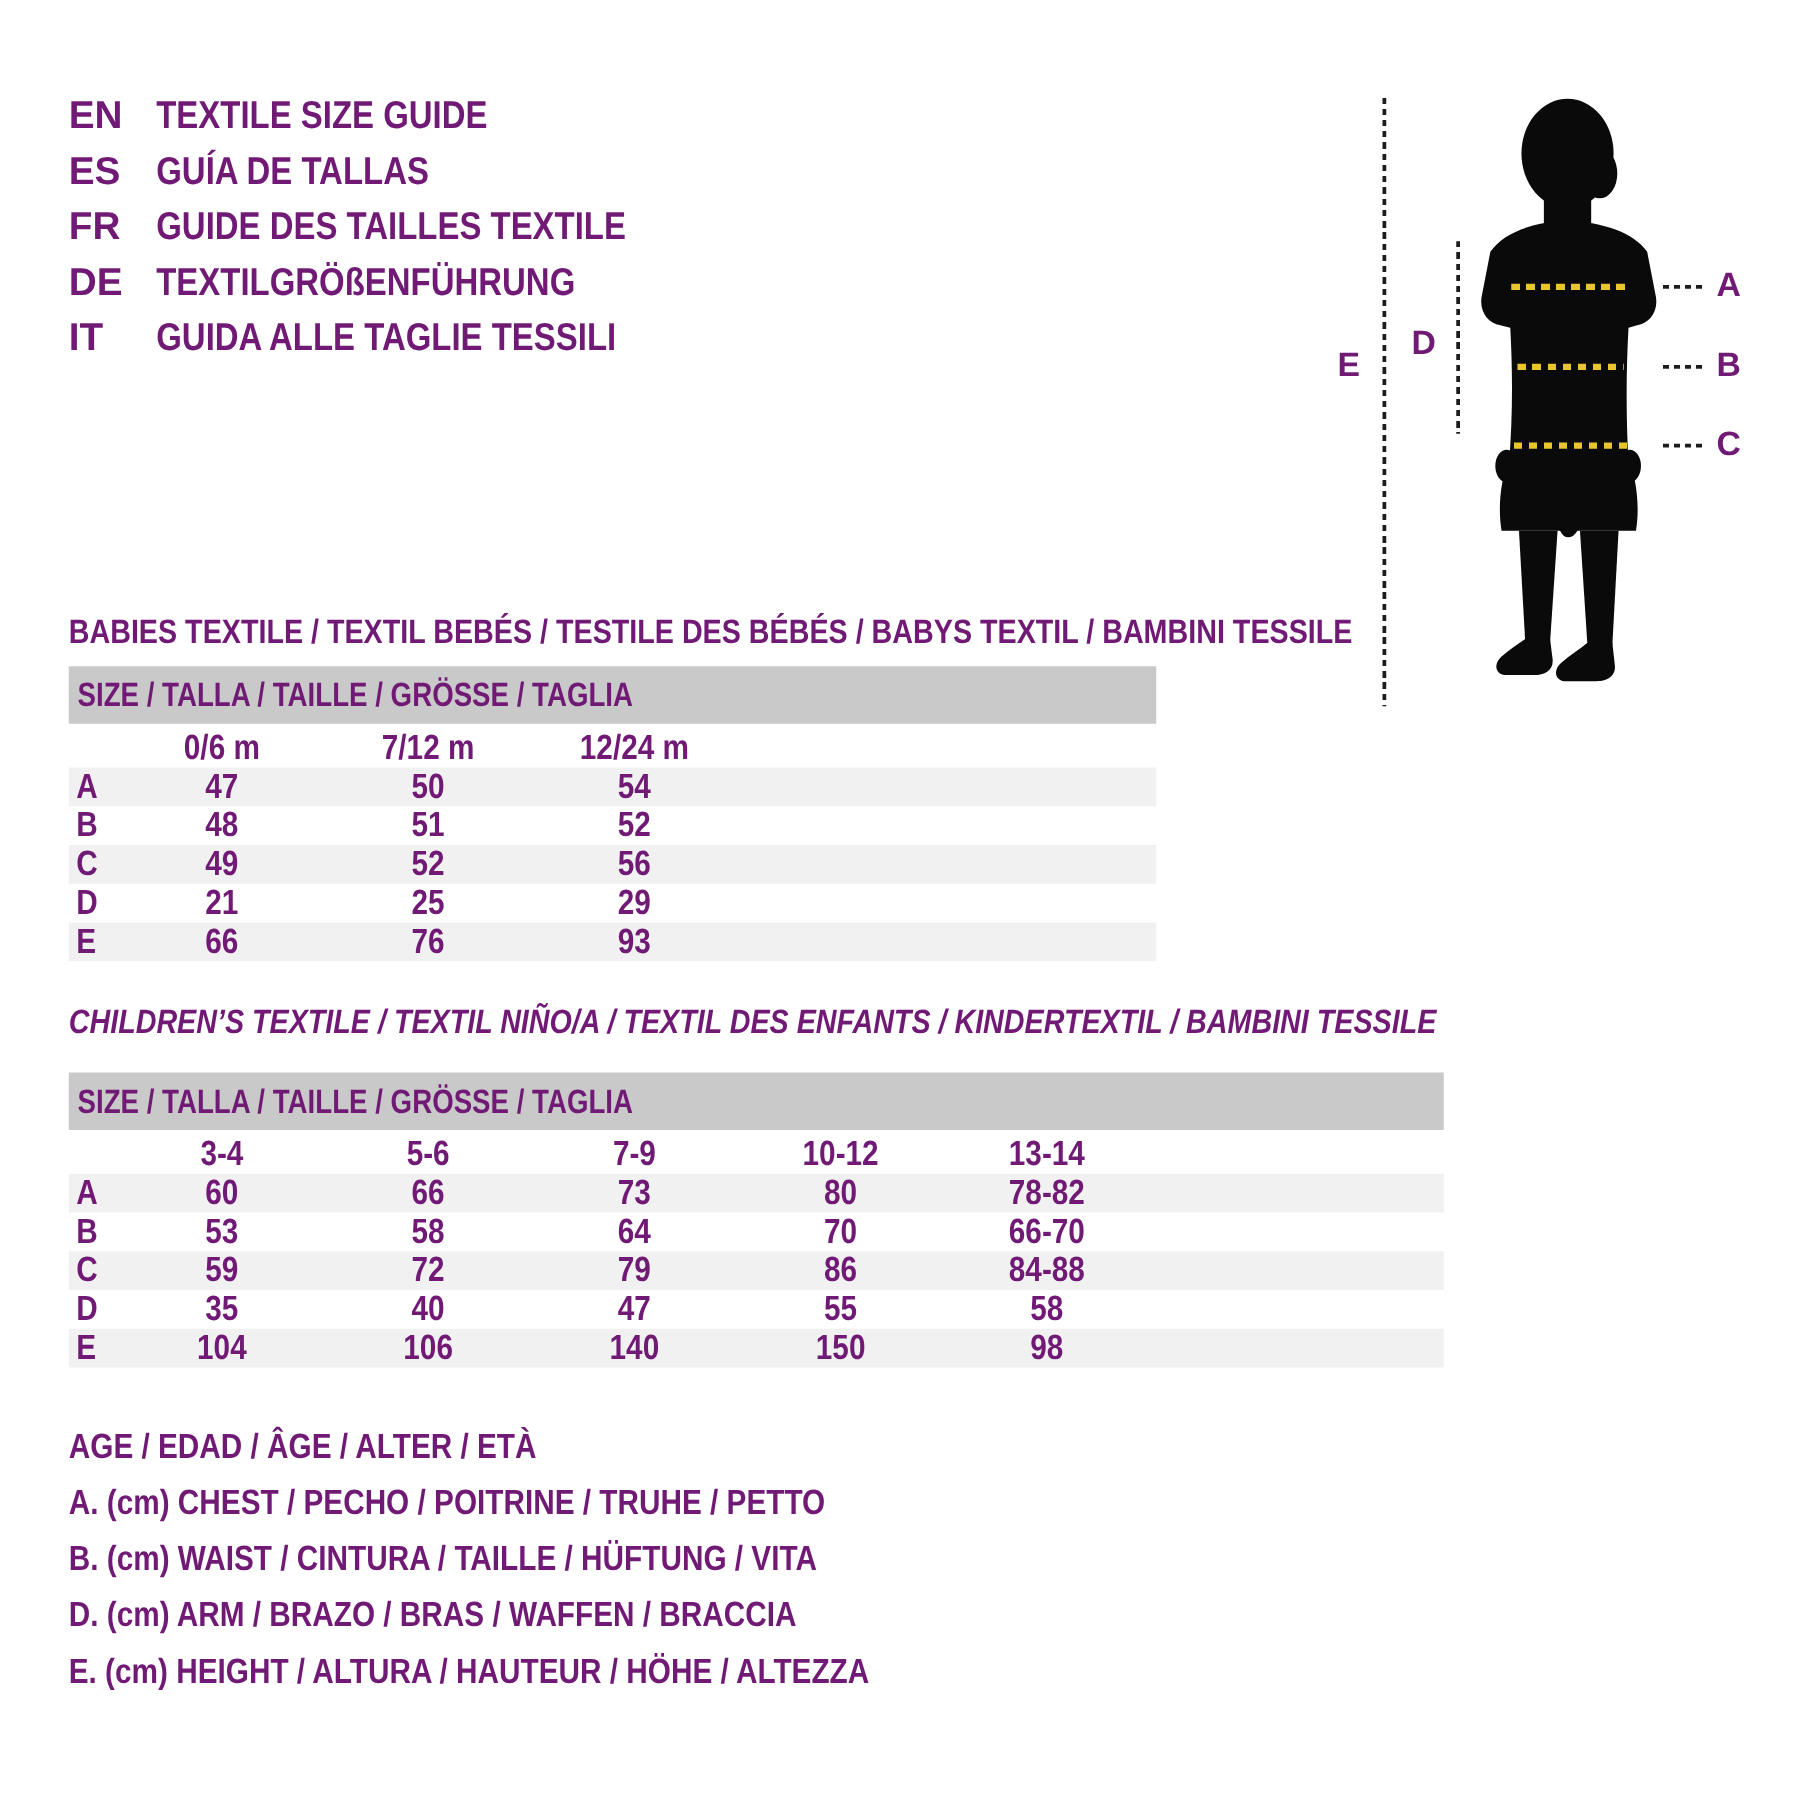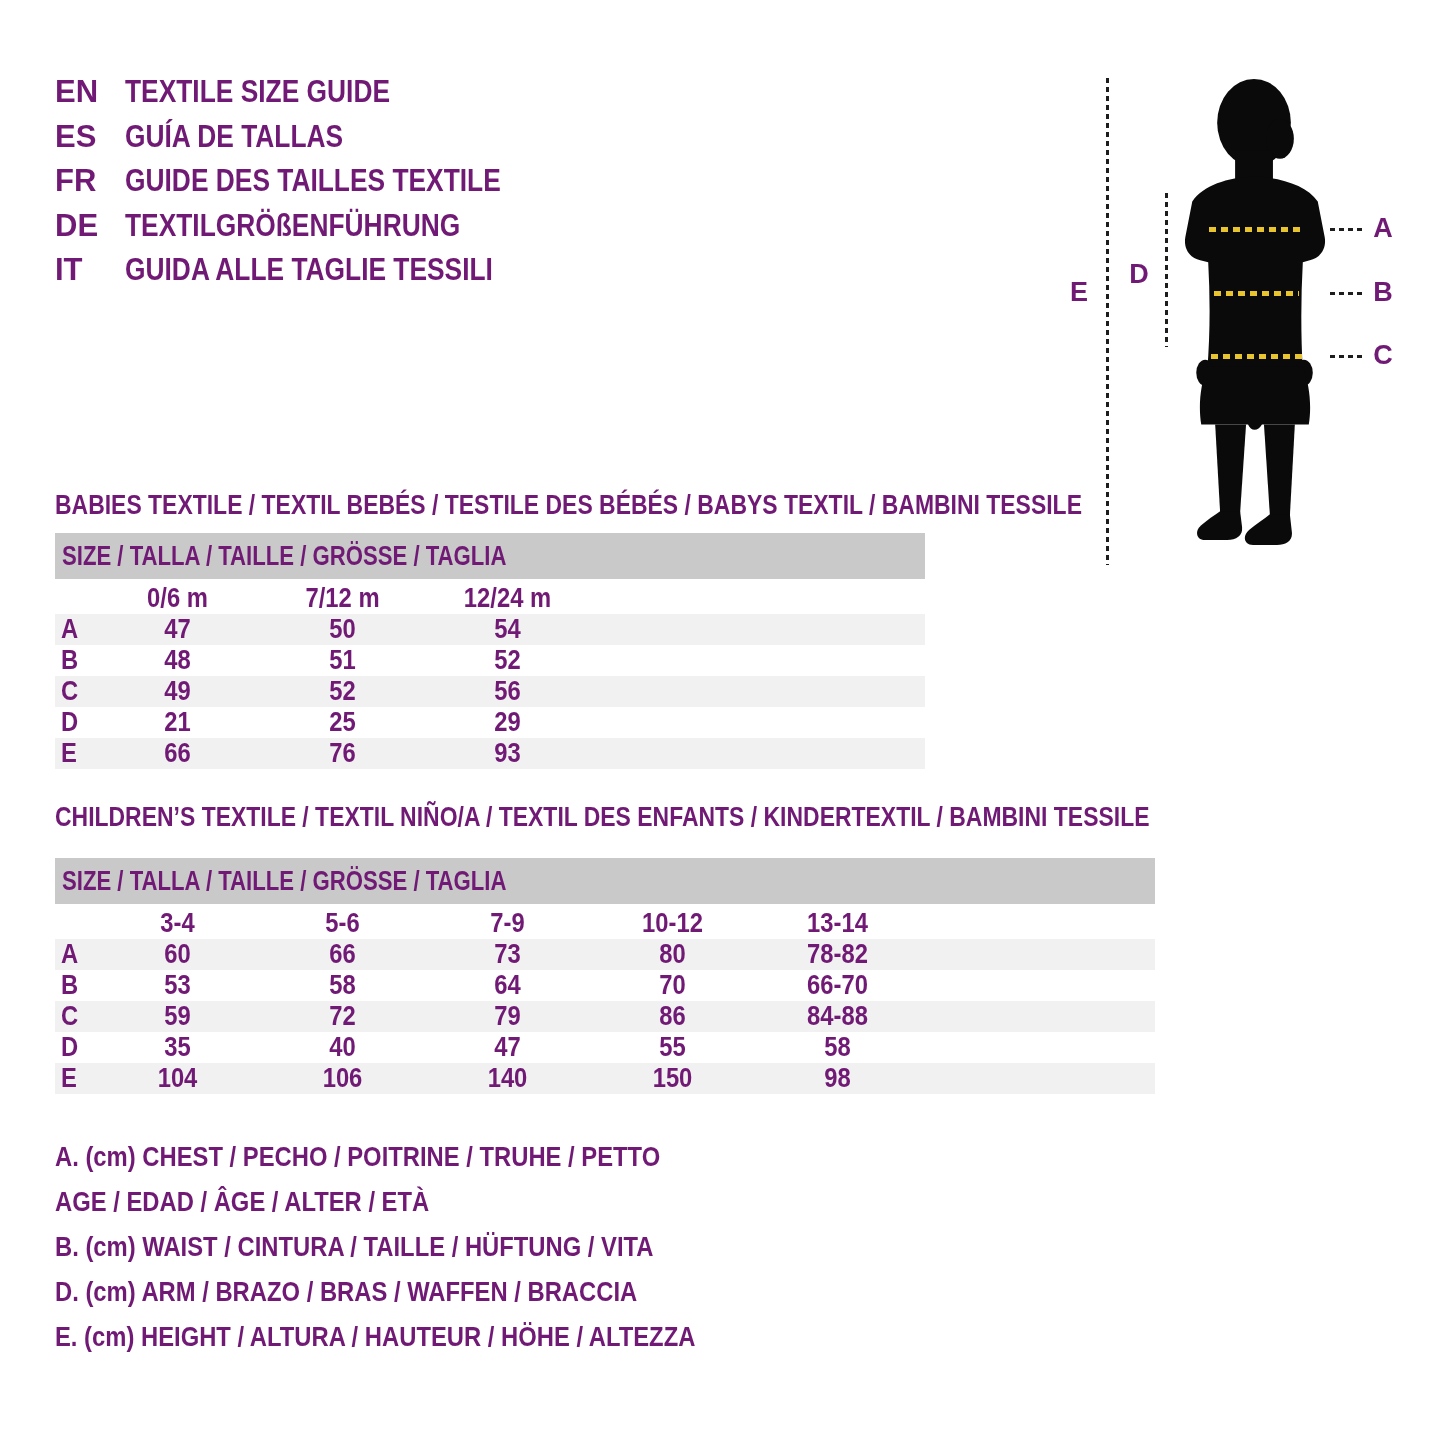--- a/index.html
+++ b/index.html
@@ -35,21 +35,21 @@
   .meas-label { position:absolute; font-size:27px; width:26px; text-align:center; }
   .label-a { left:1370px; top:213px; }
   .label-b { left:1370px; top:277px; }
   .label-c { left:1370px; top:340px; }
   .label-d { left:1126px; top:259px; }
   .label-e { left:1066px; top:277px; }
 
   
   .section-heading { position:absolute; left:55px; font-size:27px; }
   .babies-heading { top:490px; }
-  .children-heading { top:802px; }
+  .children-heading { top:802px;font-style:italic; }
 
   
   .table { position:absolute; left:55px; }
   .babies-table { top:533px; width:870px; }
   .children-table { top:858px; width:1100px; }
   .size-bar { height:46px; background:#c9c9ca; display:flex; align-items:center;
     padding-left:7px; font-size:27px; }
   .size-bar .cond { transform:scaleX(0.82); }
   .trow { display:flex; height:31px; align-items:flex-end; font-size:28px; }
   .trow.thead { height:35px; }
@@ -221,26 +221,26 @@
       <span class="cell">104</span>
       <span class="cell">106</span>
       <span class="cell">140</span>
       <span class="cell">150</span>
       <span class="cell">98</span>
     </div>
   </div>
 
   <section class="legend">
     <div class="legend-line">
+      <span class="cond">AGE / EDAD / ÂGE / ALTER / ETÀ</span>
+    </div>
+    <div class="legend-line">
       <span class="cond">A. (cm) CHEST / PECHO / POITRINE / TRUHE / PETTO</span>
     </div>
     <div class="legend-line">
-      <span class="cond">AGE / EDAD / ÂGE / ALTER / ETÀ</span>
-    </div>
-    <div class="legend-line">
       <span class="cond">B. (cm) WAIST / CINTURA / TAILLE / HÜFTUNG / VITA</span>
     </div>
     <div class="legend-line">
       <span class="cond">D. (cm) ARM / BRAZO / BRAS / WAFFEN / BRACCIA</span>
     </div>
     <div class="legend-line">
       <span class="cond">E. (cm) HEIGHT / ALTURA / HAUTEUR / HÖHE / ALTEZZA</span>
     </div>
   </section>
 

